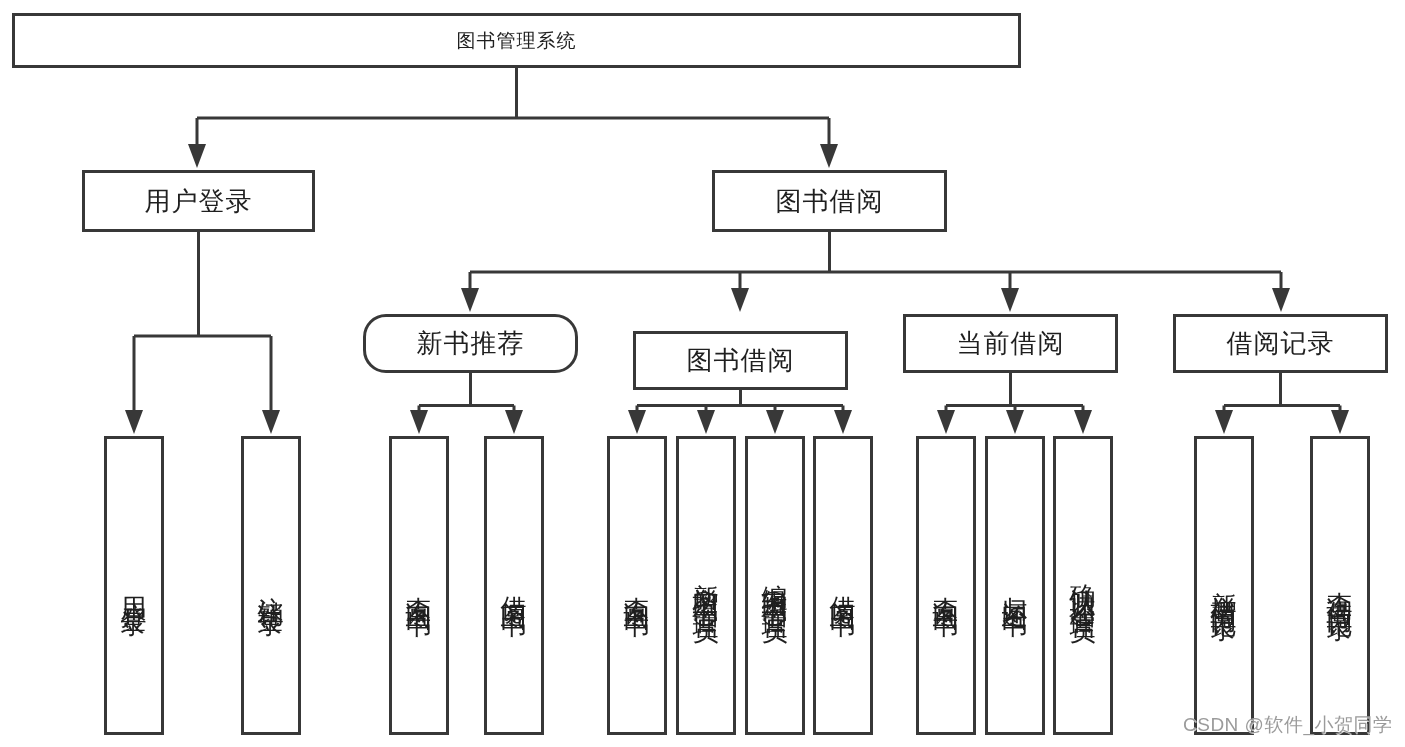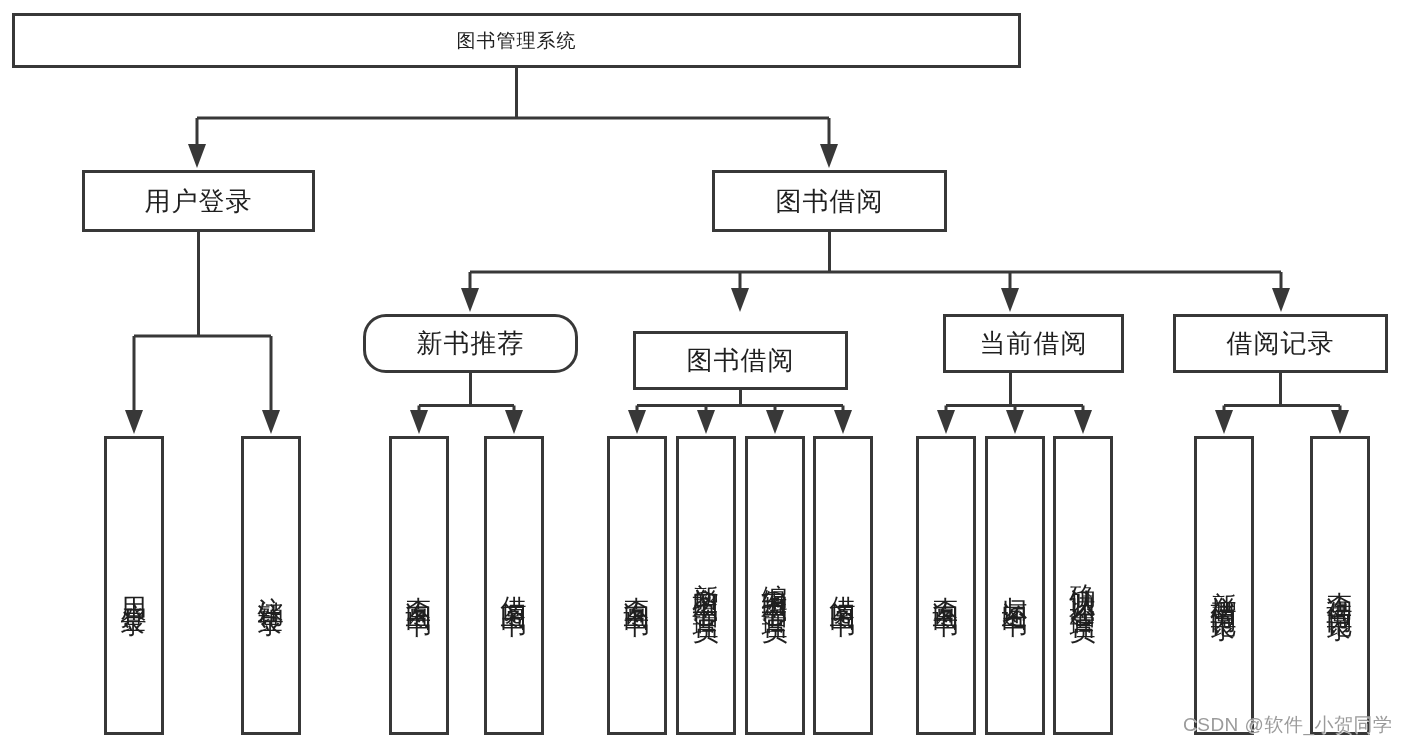--- a/index.html
+++ b/index.html
@@ -113,21 +113,21 @@
   <div class="node l2" style="left:712px; top:170px; width:235px; height:62px;">
     <span class="hlabel">图书借阅</span>
   </div>
 
   <div class="node mid" style="left:363px; top:314px; width:215px; height:59px;border-radius:23px;">
     <span class="hlabel">新书推荐</span>
   </div>
   <div class="node mid" style="left:633px; top:314px; width:215px; height:59px;margin-top:17px;">
     <span class="hlabel">图书借阅</span>
   </div>
-  <div class="node mid" style="left:943px; top:314px; width:181px; height:59px;">
+  <div class="node mid" style="left:903px; top:314px; width:215px; height:59px;">
     <span class="hlabel">当前借阅</span>
   </div>
   <div class="node mid" style="left:1173px; top:314px; width:215px; height:59px;">
     <span class="hlabel">借阅记录</span>
   </div>
 
   <div class="node leaf" style="left:104px; top:436px; width:60px; height:299px;">
     <span class="vlabel">用户登录</span>
   </div>
   <div class="node leaf" style="left:241px; top:436px; width:60px; height:299px;">

